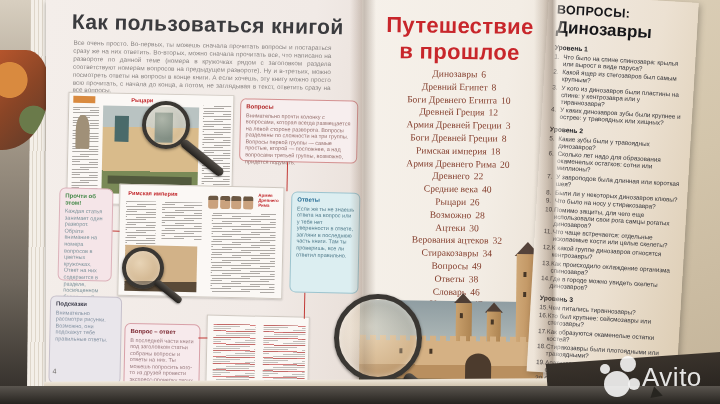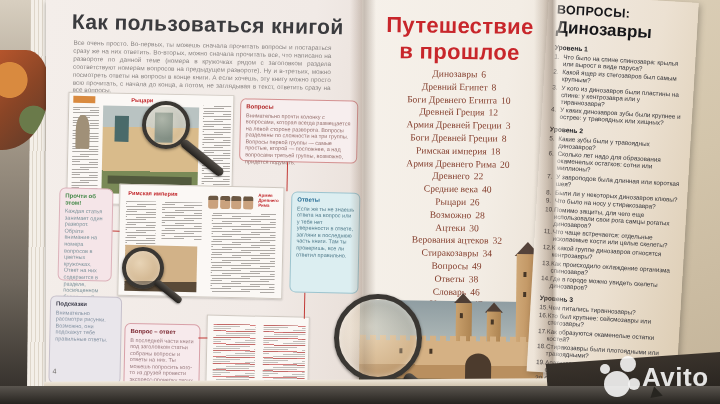--- a/index.html
+++ b/index.html
@@ -117,21 +117,21 @@
     box-shadow:0 1px 2px rgba(0,0,0,.45);}
   .book-bottom-edge{position:absolute;left:44px;top:380px;width:508px;height:9px;
     background:linear-gradient(#efe7da,#c9bba4);transform:rotate(-.4deg);}
   .table-strip{position:absolute;left:0;top:386px;width:720px;height:18px;
     background:linear-gradient(#5a554f,#26231f);}
   .table-wedge{position:absolute;left:548px;top:364px;width:180px;height:62px;
     transform:rotate(-4deg);transform-origin:left center;
     background:linear-gradient(#3a332c,#1e1b18);}
   .watermark{position:absolute;left:596px;top:354px;width:124px;height:50px;opacity:.95;}
   .wm-c{position:absolute;border-radius:50%;background:rgba(255,255,255,.9);}
-  .wm-text{position:absolute;left:46px;top:8px;font-size:26px;font-weight:bold;
+  .wm-text{position:absolute;left:46px;top:8px;font-size:26px;font-weight:normal;
     color:rgba(255,255,255,.92);letter-spacing:.5px;}
   .wm-arrow{position:absolute;left:56px;top:34px;width:0;height:0;
     border-left:11px solid #26241f;border-top:6px solid transparent;
     border-bottom:6px solid transparent;transform:rotate(18deg);}
   .knight{position:absolute;background:#a09078;border-radius:45% 45% 10% 10%;}
 </style>
 </head>
 <body>
 
 <div id="scene">

